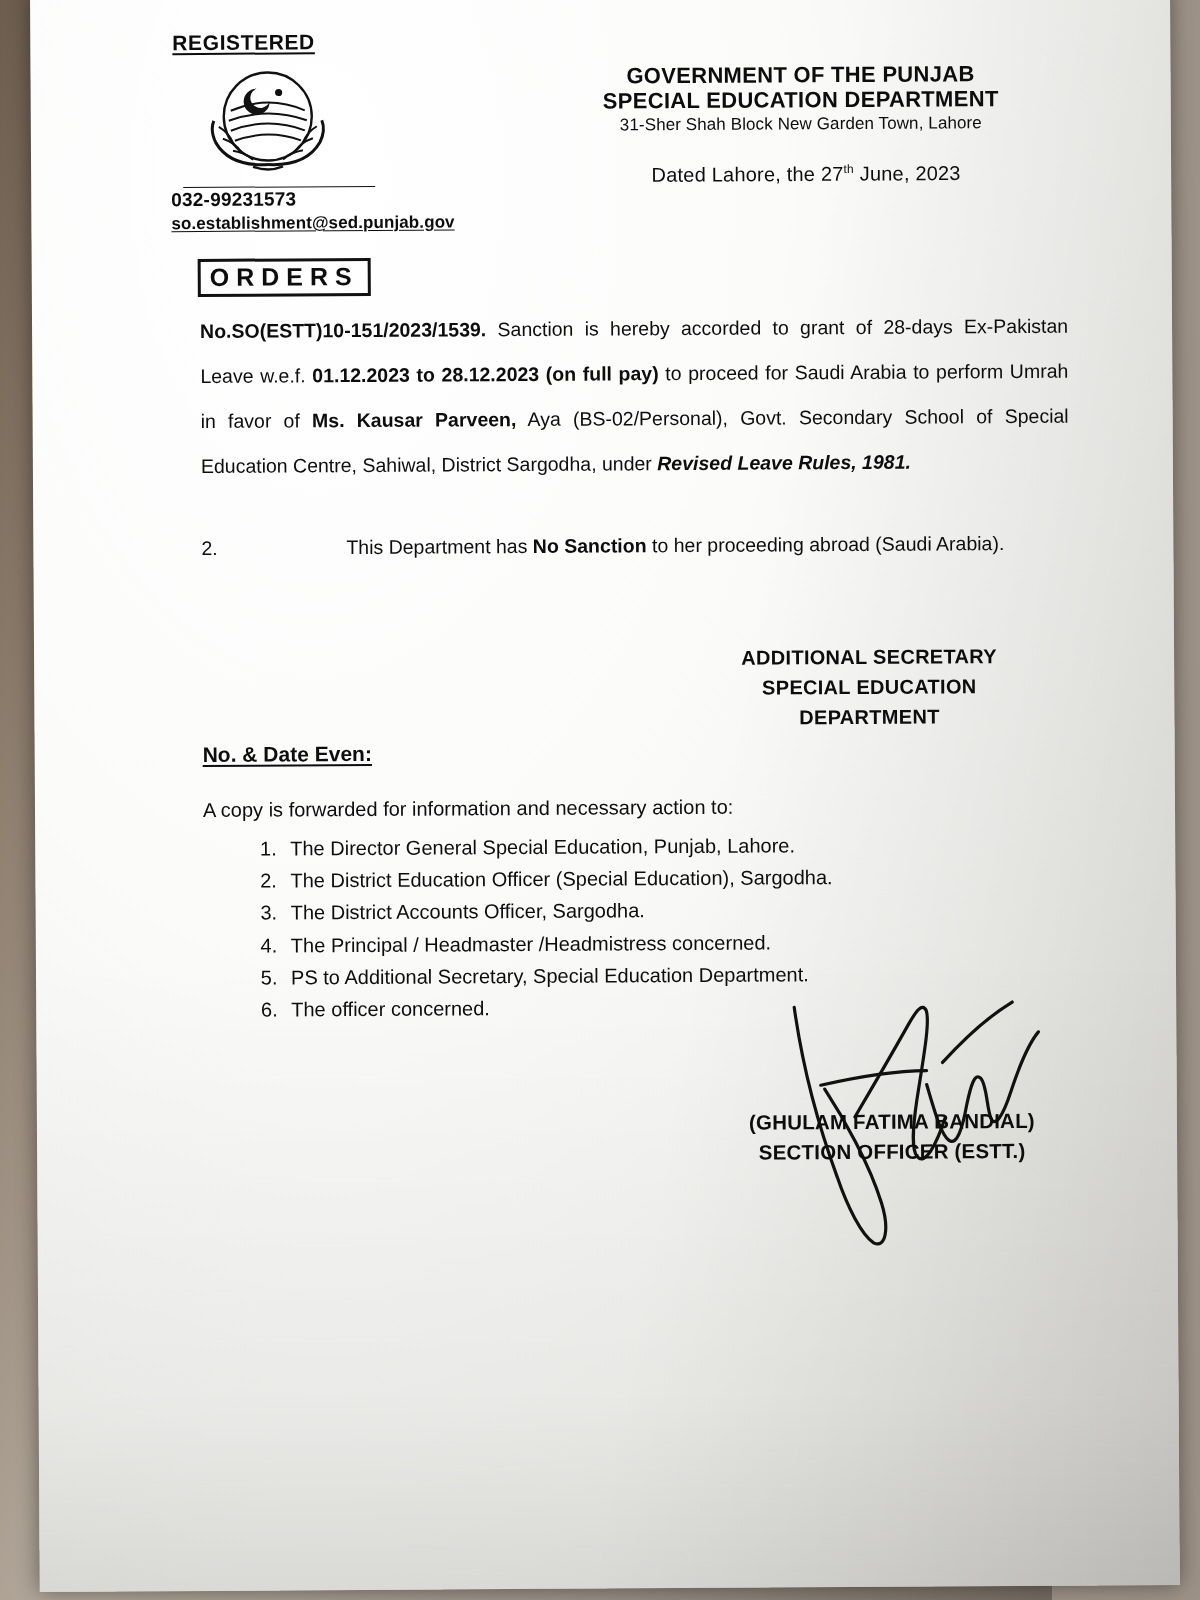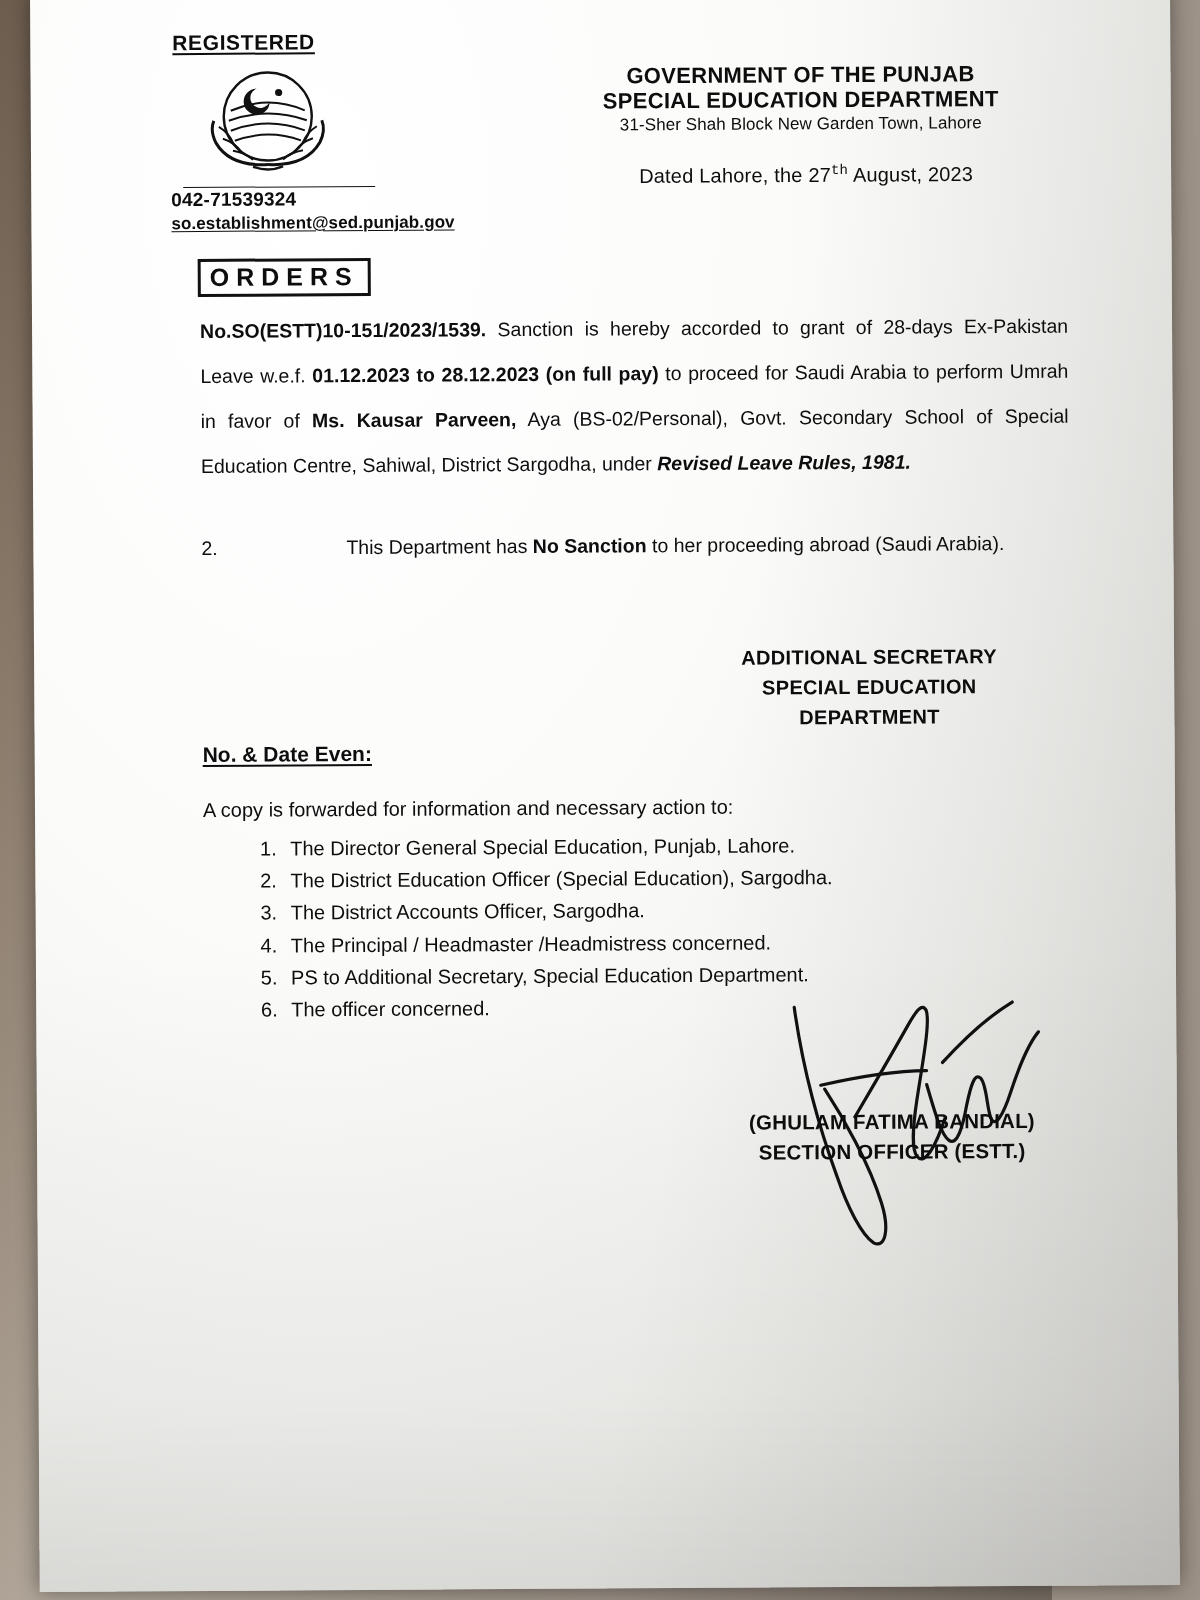--- a/index.html
+++ b/index.html
@@ -118,21 +118,21 @@
   }
   .dated {
     position: absolute;
     left: 540px;
     top: 175px;
     width: 470px;
     text-align: center;
     font-size: 20px;
     letter-spacing: .2px;
   }
-  .dated sup { font-size: 14px; font-family: Liberation Mono, monospace; }
+  .dated sup { font-size: 12px; }
 
   
   .orders {
     position: absolute;
     left: 166px;
     top: 268px;
     border: 3px solid #111;
     padding: 2px 9px 4px 9px;
     font-size: 25px;
     font-weight: bold;
@@ -250,29 +250,29 @@
             <path d="M85 106 q-38 2 -52 -22 q-6 -12 -2 -22" stroke-width="3"></path>
             <path d="M85 106 q38 2 52 -22 q6 -12 2 -22" stroke-width="3"></path>
             <path d="M36 68 q10 6 14 16 M40 80 q12 4 18 13 M50 92 q12 2 20 9" stroke-width="2"></path>
             <path d="M134 68 q-10 6 -14 16 M130 80 q-12 4 -18 13 M120 92 q-12 2 -20 9" stroke-width="2"></path>
             <path d="M70 108 q15 6 30 0" stroke-width="2.4"></path>
           </g>
         </svg>
         <div style="position:absolute;left:0;top:128px;width:192px;border-top:1.5px solid #111;"></div>
       </div>
 
-      <div class="phone">042-71539324</div>
+      <div class="phone">032-99231573</div>
       <div class="email">so.establishment@sed.punjab.gov</div>
 
       <div class="gov-line1">GOVERNMENT OF THE PUNJAB</div>
       <div class="gov-line2">SPECIAL EDUCATION DEPARTMENT</div>
       <div class="gov-addr">31-Sher Shah Block New Garden Town, Lahore</div>
 
       <div class="dated">
-        <span>Dated Lahore, the 27</span><sup>th</sup><span> August, 2023</span>
+        <span>Dated Lahore, the 27</span><sup>th</sup><span> June, 2023</span>
       </div>
 
       <div class="orders">ORDERS</div>
 
       <div class="body-block">
         <p>
           <span class="b">No.SO(ESTT)10-151/2023/1539.</span><span> Sanction is hereby accorded to grant of 28-days Ex-Pakistan Leave w.e.f. </span><span class="b">01.12.2023 to 28.12.2023 (on full pay)</span><span> to proceed for Saudi Arabia to perform Umrah in favor of </span><span class="b">Ms. Kausar Parveen,</span><span> Aya (BS-02/Personal), Govt. Secondary School of Special Education Centre, Sahiwal, District Sargodha, under </span><span class="bi">Revised Leave Rules, 1981.</span>
         </p>
       </div>
 

